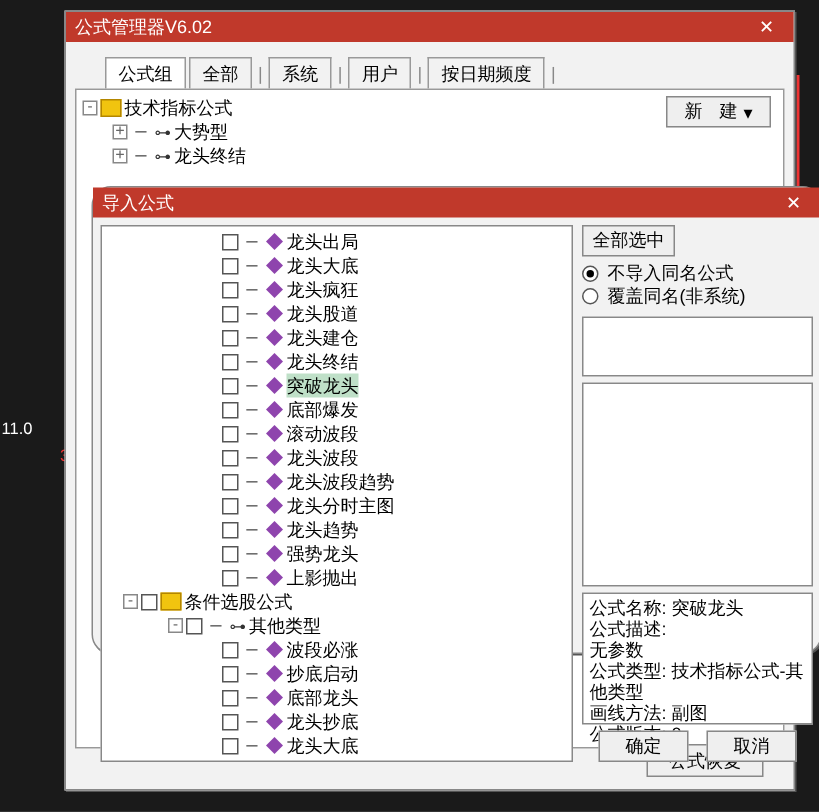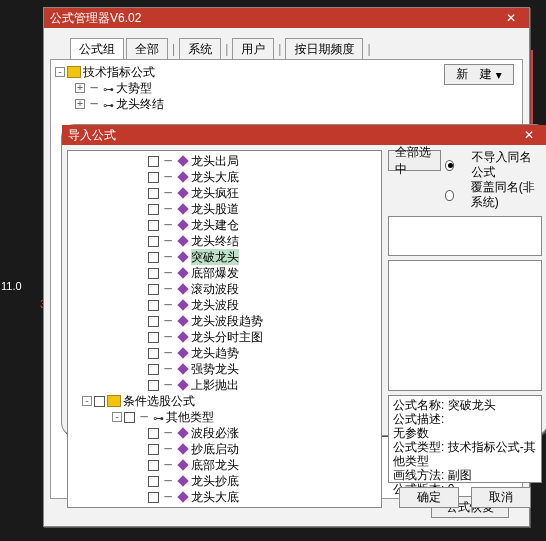--- a/index.html
+++ b/index.html
@@ -77,24 +77,24 @@
   .sel { background:#bfe0c8; }
 
   
   .imp { left: 61px; top: 124px; width: 487px; height: 312px; border-radius: 13px; }
   .imp .body { position:relative; height:368px; }
   .imp-tree {
     position:absolute; left:5px; top:5px; width:315px; height:358px;
     border:1px solid #888; background:#fff; overflow:hidden; padding:2px 0;
   }
   .imp-right { position:absolute; left:326px; top:5px; width:154px; height:358px; display:flex; flex-direction:column; }
-  .toprow { display:flex; align-items:flex-start; gap:4px; }
+  .toprow { display:flex; align-items:flex-start; gap:4px;flex-direction:column; }
   .selall { height:21px; padding:0 6px; border:1px solid #888; background:#efefef; font-size:12px; display:flex; align-items:center; }
   .radios { font-size:12px; line-height:15px; }
-  .radio { display:flex; align-items:center; gap:17px; }
+  .radio { display:flex; align-items:center; gap:6px; }
   .rdot { width:11px; height:11px; border:1px solid #555; border-radius:50%; display:inline-block; position:relative; background:#fff;}
   .rdot.on::after { content:""; position:absolute; left:2px; top:2px; width:5px; height:5px; border-radius:50%; background:#000; }
   .panel { border:1px solid #888; background:#fff; }
   .info { font-size:12px; line-height:14px; padding:2px 4px; }
   .info .k { color:#000; }
   .imp-btns { display:flex; gap:12px; justify-content:center; padding-top:4px; }
   .btn2 { width:60px; height:21px; border:1px solid #888; background:#efefef; font-size:12px; display:flex; align-items:center; justify-content:center; }
 
   .restorebar { position:absolute; right:20px; bottom:8px; }
   .btn3 { width:78px; height:22px; border:1px solid #888; background:#efefef; font-size:12px; display:flex; align-items:center; justify-content:center; }

